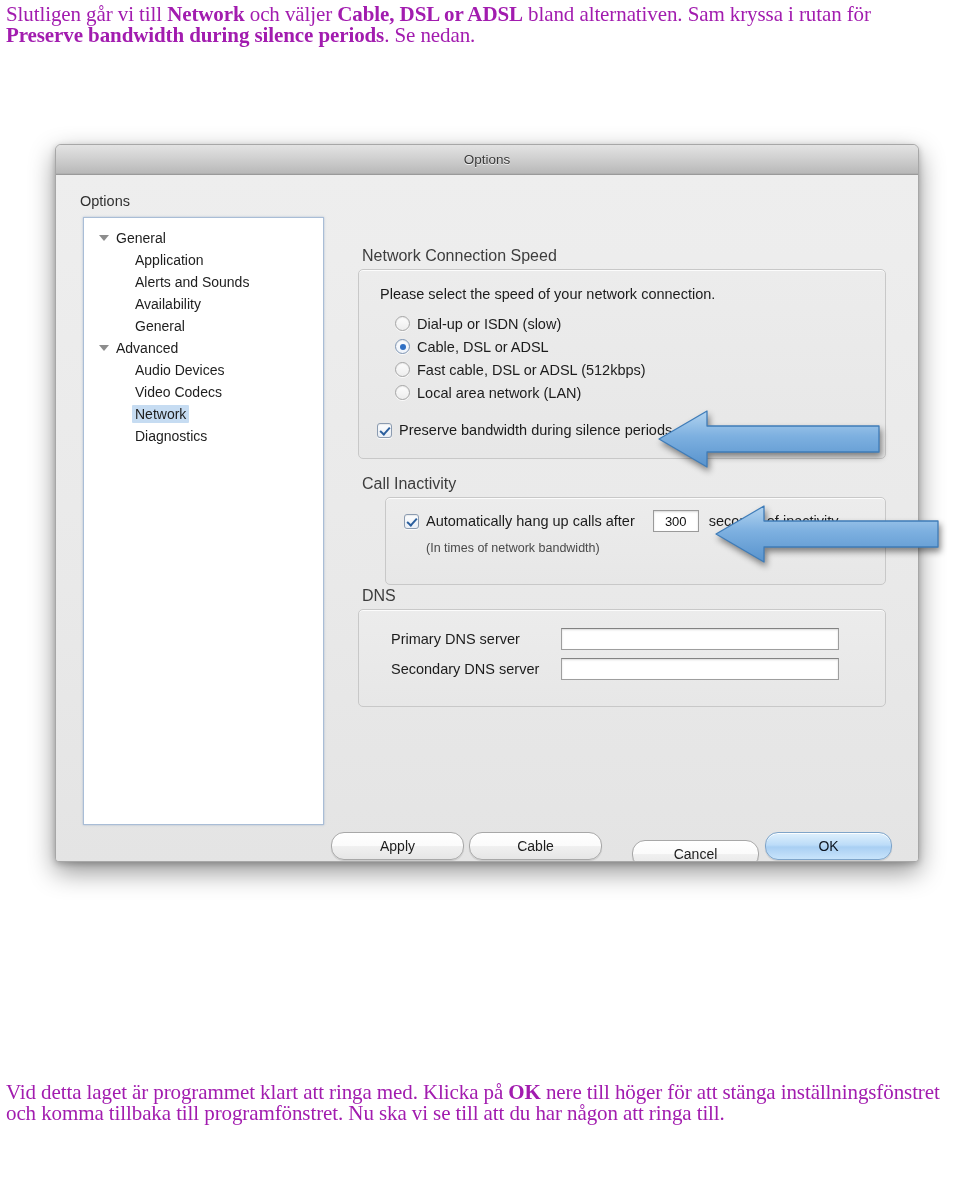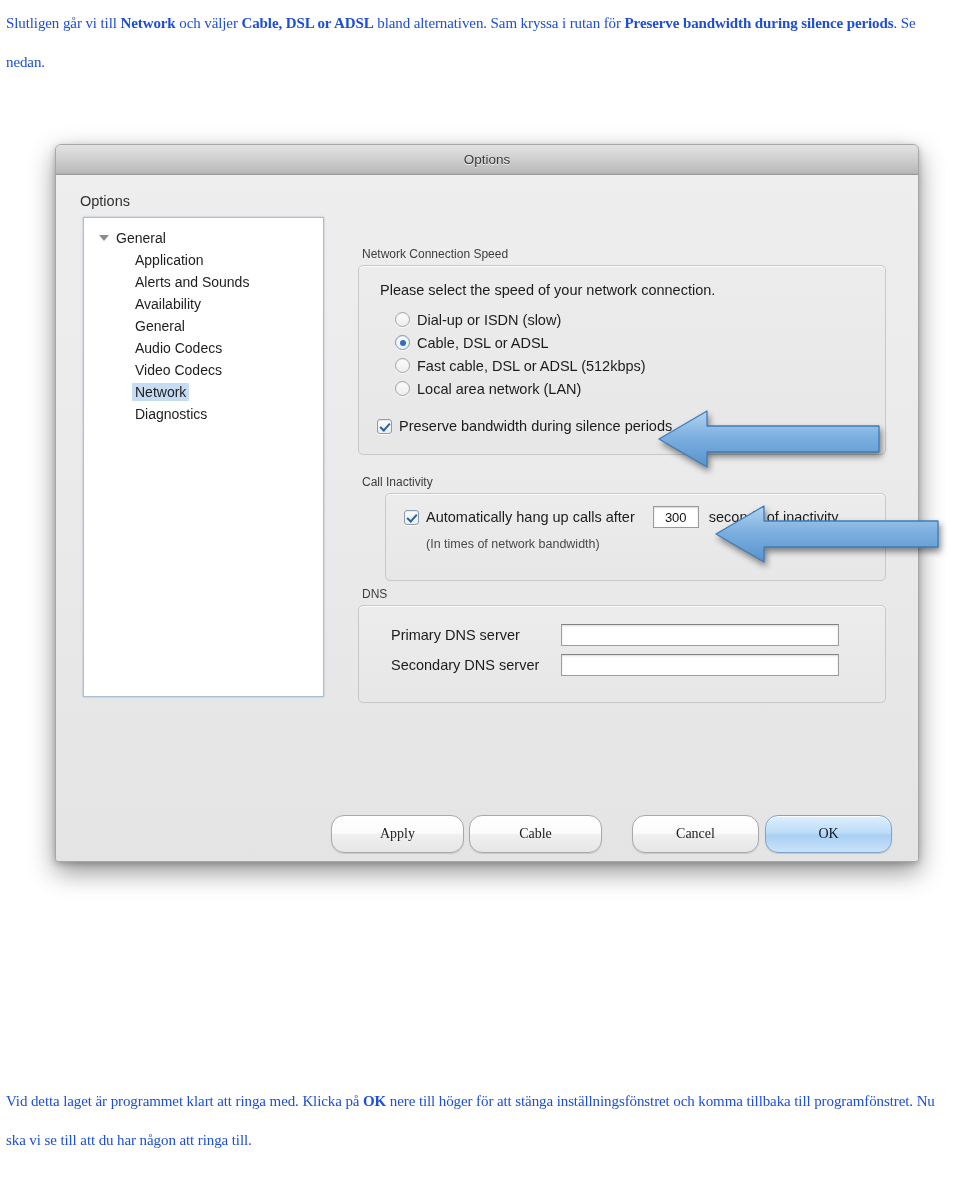--- a/index.html
+++ b/index.html
@@ -13,24 +13,24 @@
     position: relative;
     font-family: "Liberation Serif", serif;
     overflow: hidden;
   }
 
   
   .prose {
     position: absolute;
     left: 6px;
     width: 944px;
-    color: #1d4ed8;
+    color: #a21caf;
     font-family: "Liberation Serif", serif;
-    font-size: 15px;
-    line-height: 39px;
+    font-size: 21px;
+    line-height: 21px;
     letter-spacing: -0.1px;
   }
   .prose-top { top: 4px; }
   .prose-bottom { top: 1082px; }
   .prose b { font-weight: bold; }
 
   
   .shot {
     position: absolute;
     left: 0px;
@@ -82,21 +82,21 @@
     left: 24px;
     top: 18px;
     font-size: 14.5px;
     color: #303030;
   }
   .tree {
     position: absolute;
     left: 27px;
     top: 42px;
     width: 241px;
-    height: 480px;
+    height: 608px;
     background: #ffffff;
     border: 1px solid #a9bdd6;
     box-shadow: inset 0 0 0 1px rgba(255,255,255,0.6), 0 0 2px rgba(120,150,190,0.55);
     box-sizing: border-box;
     padding-top: 9px;
   }
   .trow {
     height: 22px;
     display: flex;
     align-items: center;
@@ -127,21 +127,21 @@
   .trow.selected .tlabel {
     background: #c6dcf2;
     padding: 1px 3px;
     margin: -1px -3px;
     border-radius: 1px;
   }
 
   
   .grp { position: absolute; }
   .grp > .glabel {
-    font-size: 12px;
+    font-size: 16px;
     color: #3d3d3d;
     margin-bottom: 4px;
     padding-left: 4px;
   }
   .gbox {
     border: 1px solid #c8c8c8;
     border-radius: 5px;
     background: linear-gradient(to bottom, #ececec 0%, #e7e7e7 100%);
     box-shadow: inset 0 1px 0 rgba(255,255,255,0.85);
     box-sizing: border-box;
@@ -263,36 +263,37 @@
     border-top-color: #828282;
     box-shadow: inset 0 1px 2px rgba(0,0,0,0.15);
     box-sizing: border-box;
     margin-right: 14px;
   }
 
   
   .btnbar { position: absolute; left: 0; top: 640px; width: 100%; height: 40px; }
   .btn {
     position: absolute;
-    height: 38px;
+    height: 28px;
     border-radius: 13px;
     border: 1px solid #a8a8a8;
     background: linear-gradient(to bottom, #ffffff 0%, #fbfbfb 48%, #f0f0f0 52%, #e6e6e6 100%);
     box-shadow: 0 1px 1px rgba(0,0,0,0.12), inset 0 1px 0 rgba(255,255,255,0.9);
-    font-family: Liberation Serif, serif;
+    font-family: Liberation Sans, sans-serif;
     font-size: 14px;
     color: #1d1d1d;
     display: flex;
     align-items: center;
     justify-content: center;
     box-sizing: border-box;
+    margin-top: 17px;
   }
   #btn-apply  { left: 275px; top: 0; width: 133px; }
   #btn-revert { left: 413px; top: 0; width: 133px; }
-  #btn-cancel { left: 576px; top: 0; width: 127px; }
+  #btn-cancel { left: 576px; top: 8px; width: 127px; }
   #btn-ok {
     left: 709px; top: 0; width: 127px;
     background: linear-gradient(to bottom, #dff0fd 0%, #bcdcf8 46%, #a9cff3 54%, #c8e4fb 100%);
     border: 1px solid #7ea4c9;
     color: #0d1520;
   }
 
   
   .arrow { position: absolute; filter: drop-shadow(2px 4px 3px rgba(0,0,0,0.45)); }
   #arrow-cable { left: 655px; top: 278px; }
@@ -324,22 +325,26 @@
           </div>
           <div class="trow child">
             <span class="tlabel">Alerts and Sounds</span>
           </div>
           <div class="trow child">
             <span class="tlabel">Availability</span>
           </div>
           <div class="trow child">
             <span class="tlabel">General</span>
           </div>
-          <div class="trow child">
-            <span class="tlabel">Audio Codecs</span>
+          <div class="trow">
+            <span class="tri"></span>
+            <span class="tlabel">Advanced</span>
+          </div>
+          <div class="trow child">
+            <span class="tlabel">Audio Devices</span>
           </div>
           <div class="trow child">
             <span class="tlabel">Video Codecs</span>
           </div>
           <div class="trow child selected">
             <span class="tlabel">Network</span>
           </div>
           <div class="trow child">
             <span class="tlabel">Diagnostics</span>
           </div>

